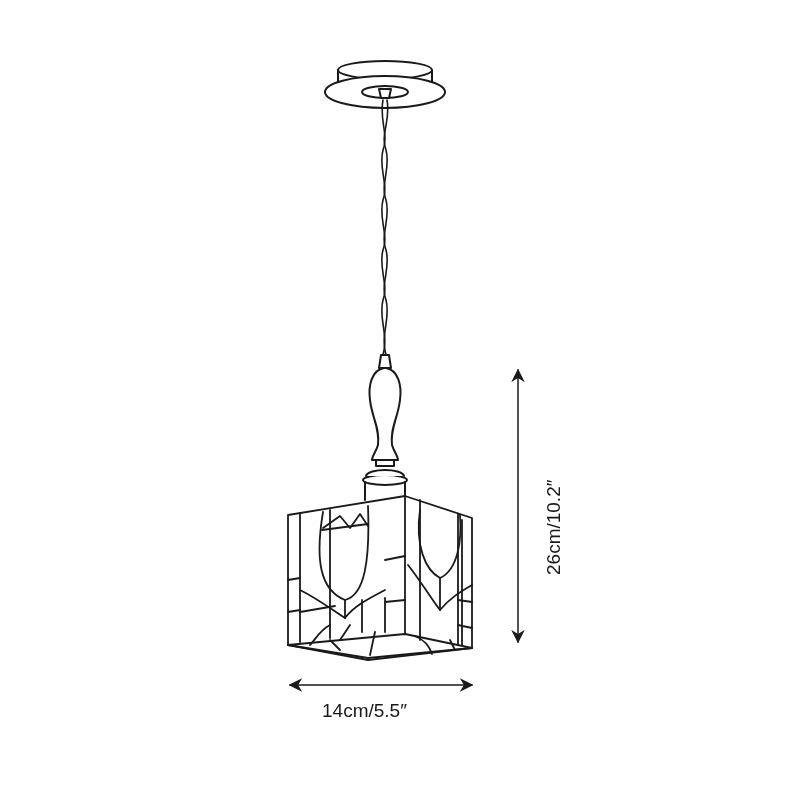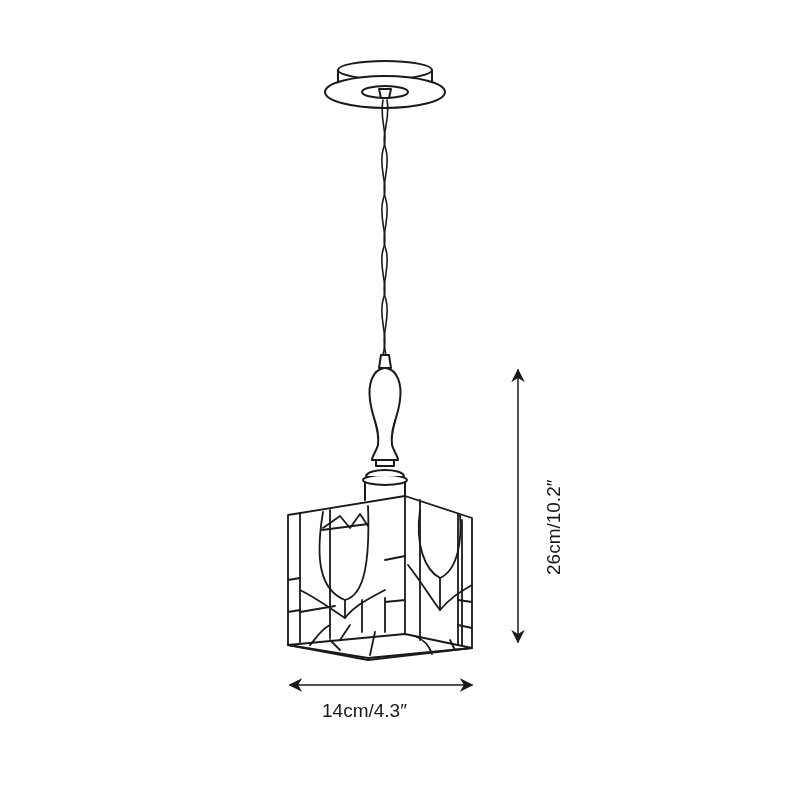--- a/index.html
+++ b/index.html
@@ -66,14 +66,14 @@
     <path d="M408,565 C420,580 432,600 440,610 C450,598 460,592 472,585"></path>
     <path d="M440,578 L440,610"></path>
     <path d="M458,600 L472,602 M458,625 L472,628 M462,520 L462,645"></path>
     <path d="M415,636 C425,640 430,648 432,654 M450,640 L455,650"></path>
   </g>
 
   <line x1="290" y1="685" x2="472" y2="685" stroke-width="1.5" marker-start="url(#arrow)" marker-end="url(#arrow)"></line>
   <line x1="518" y1="370" x2="518" y2="642" stroke-width="1.5" marker-start="url(#arrow)" marker-end="url(#arrow)"></line>
 </svg>
 
-<div id="width-label" class="dim-label">14cm/4.3″</div>
+<div id="width-label" class="dim-label">14cm/5.5″</div>
 <div id="height-label" class="dim-label">26cm/10.2″</div>
 
 </body></html>

